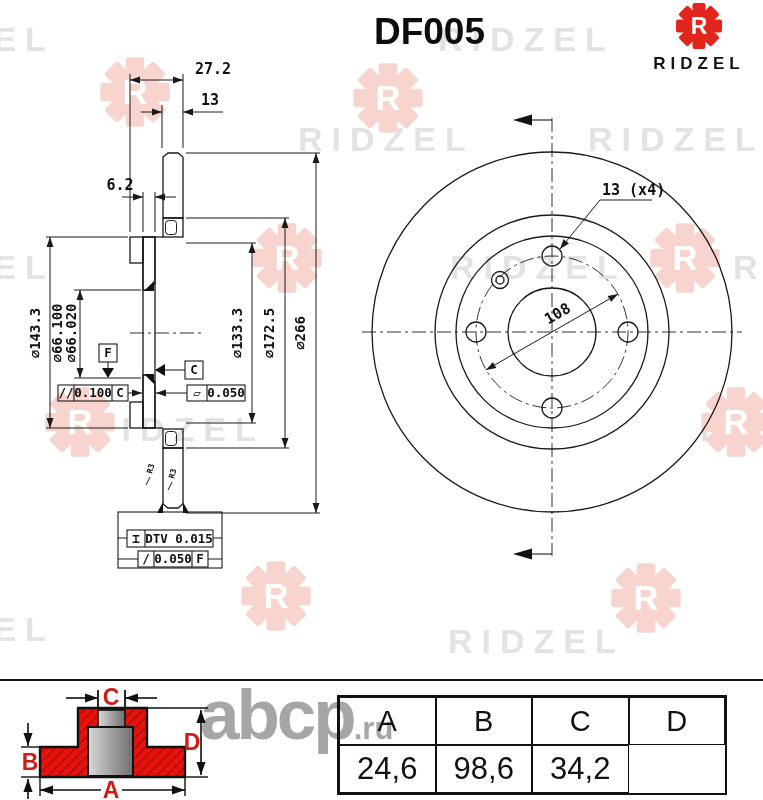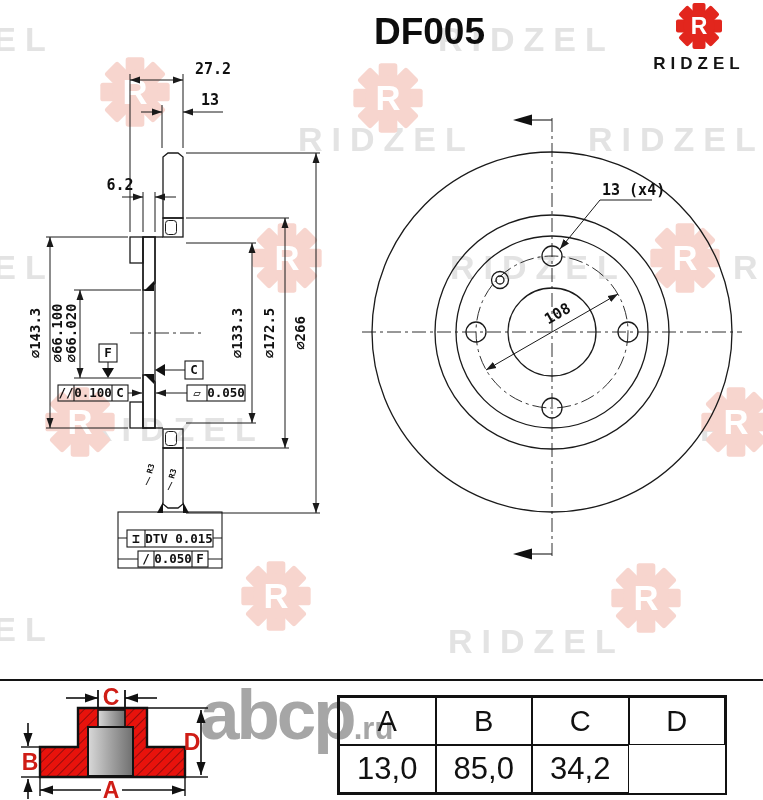--- a/index.html
+++ b/index.html
@@ -328,18 +328,18 @@
     <line x1="32" y1="104" x2="93" y2="104" stroke="#111" stroke-width="1.6" marker-start="url(#amks)"></line>
     <line x1="114" y1="104" x2="177" y2="104" stroke="#111" stroke-width="1.6" marker-end="url(#amk)"></line>
     <text class="prof-lbl" x="103" y="112" text-anchor="middle">A</text>
   </svg>
 
   <div class="dtable">
     <div class="cell">A</div>
     <div class="cell">B</div>
     <div class="cell">C</div>
     <div class="cell">D</div>
-    <div class="cell val">13,0</div>
-    <div class="cell val">85,0</div>
+    <div class="cell val">24,6</div>
+    <div class="cell val">98,6</div>
     <div class="cell val">34,2</div>
   </div>
 
 </div>
 
 </body></html>

